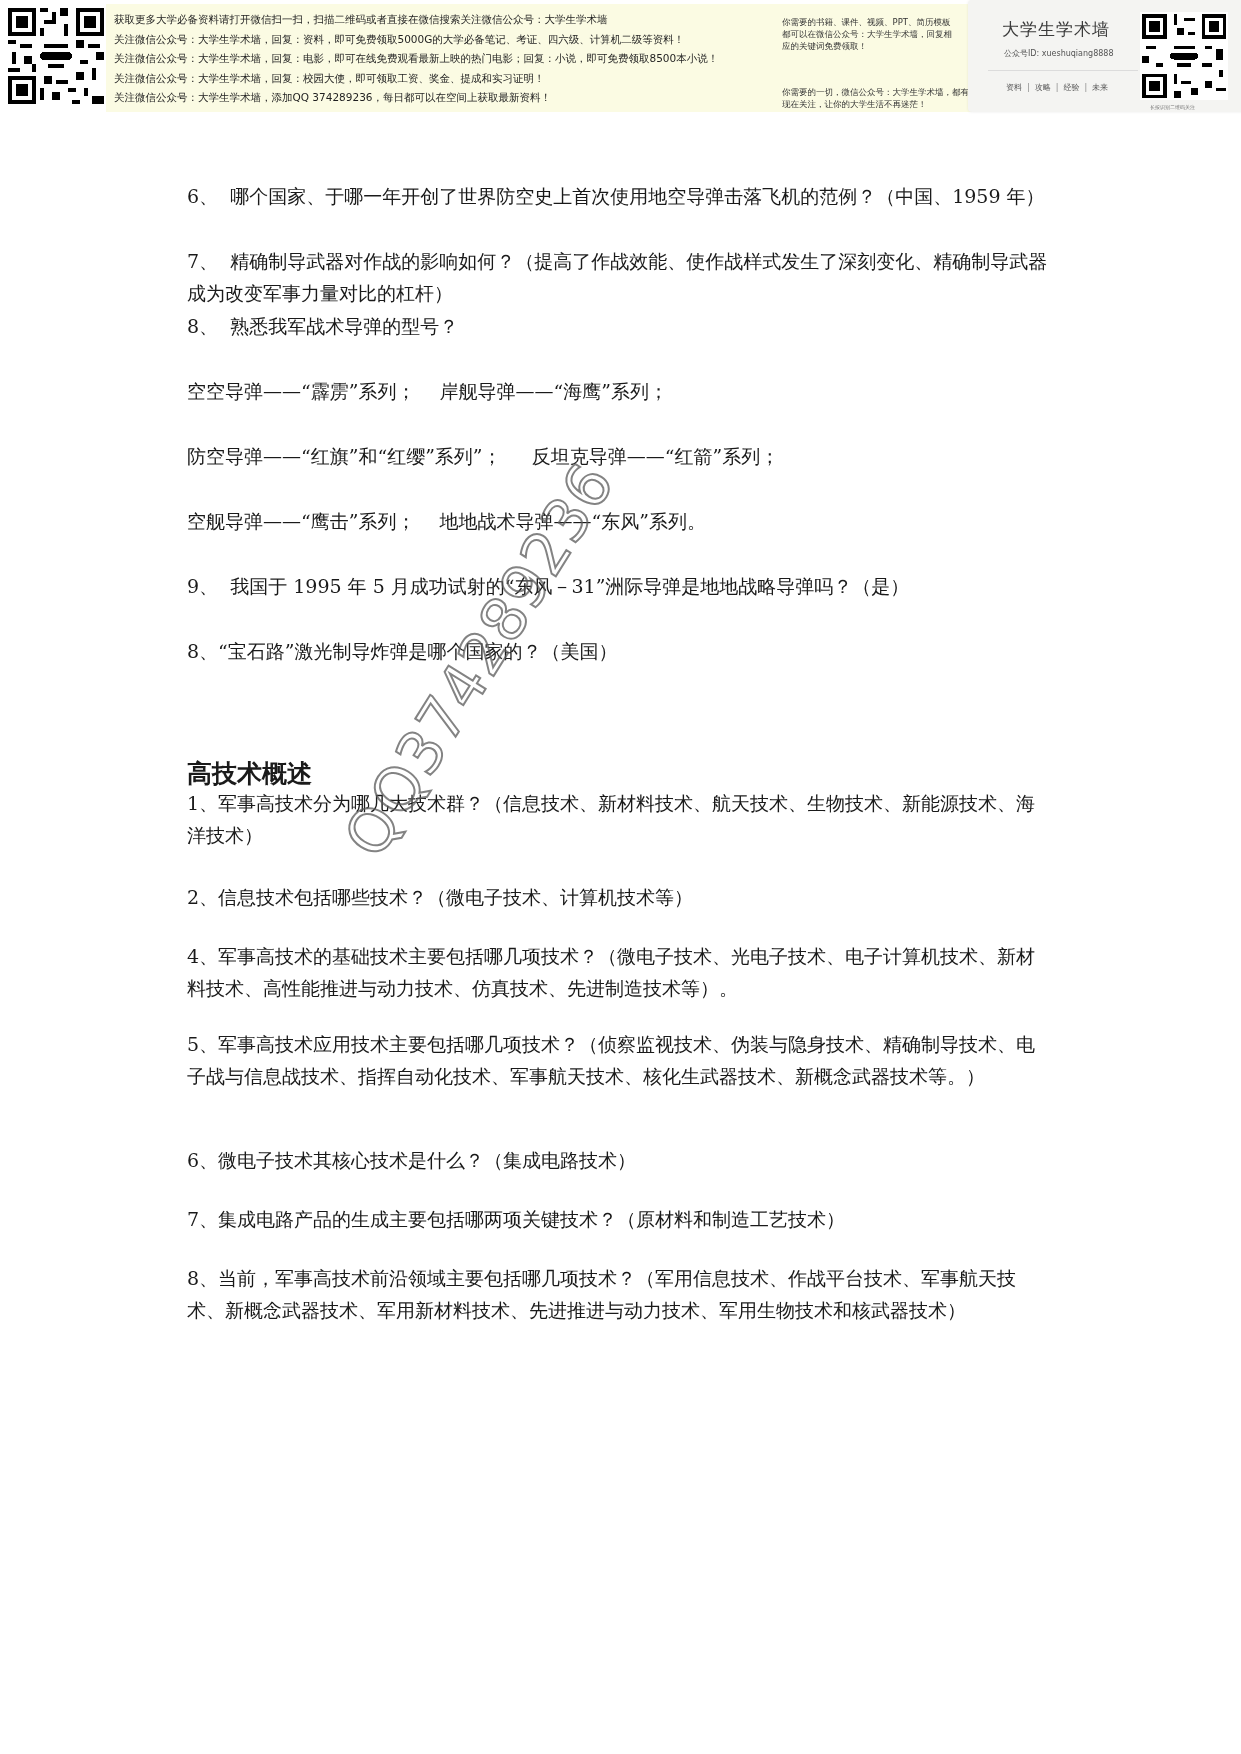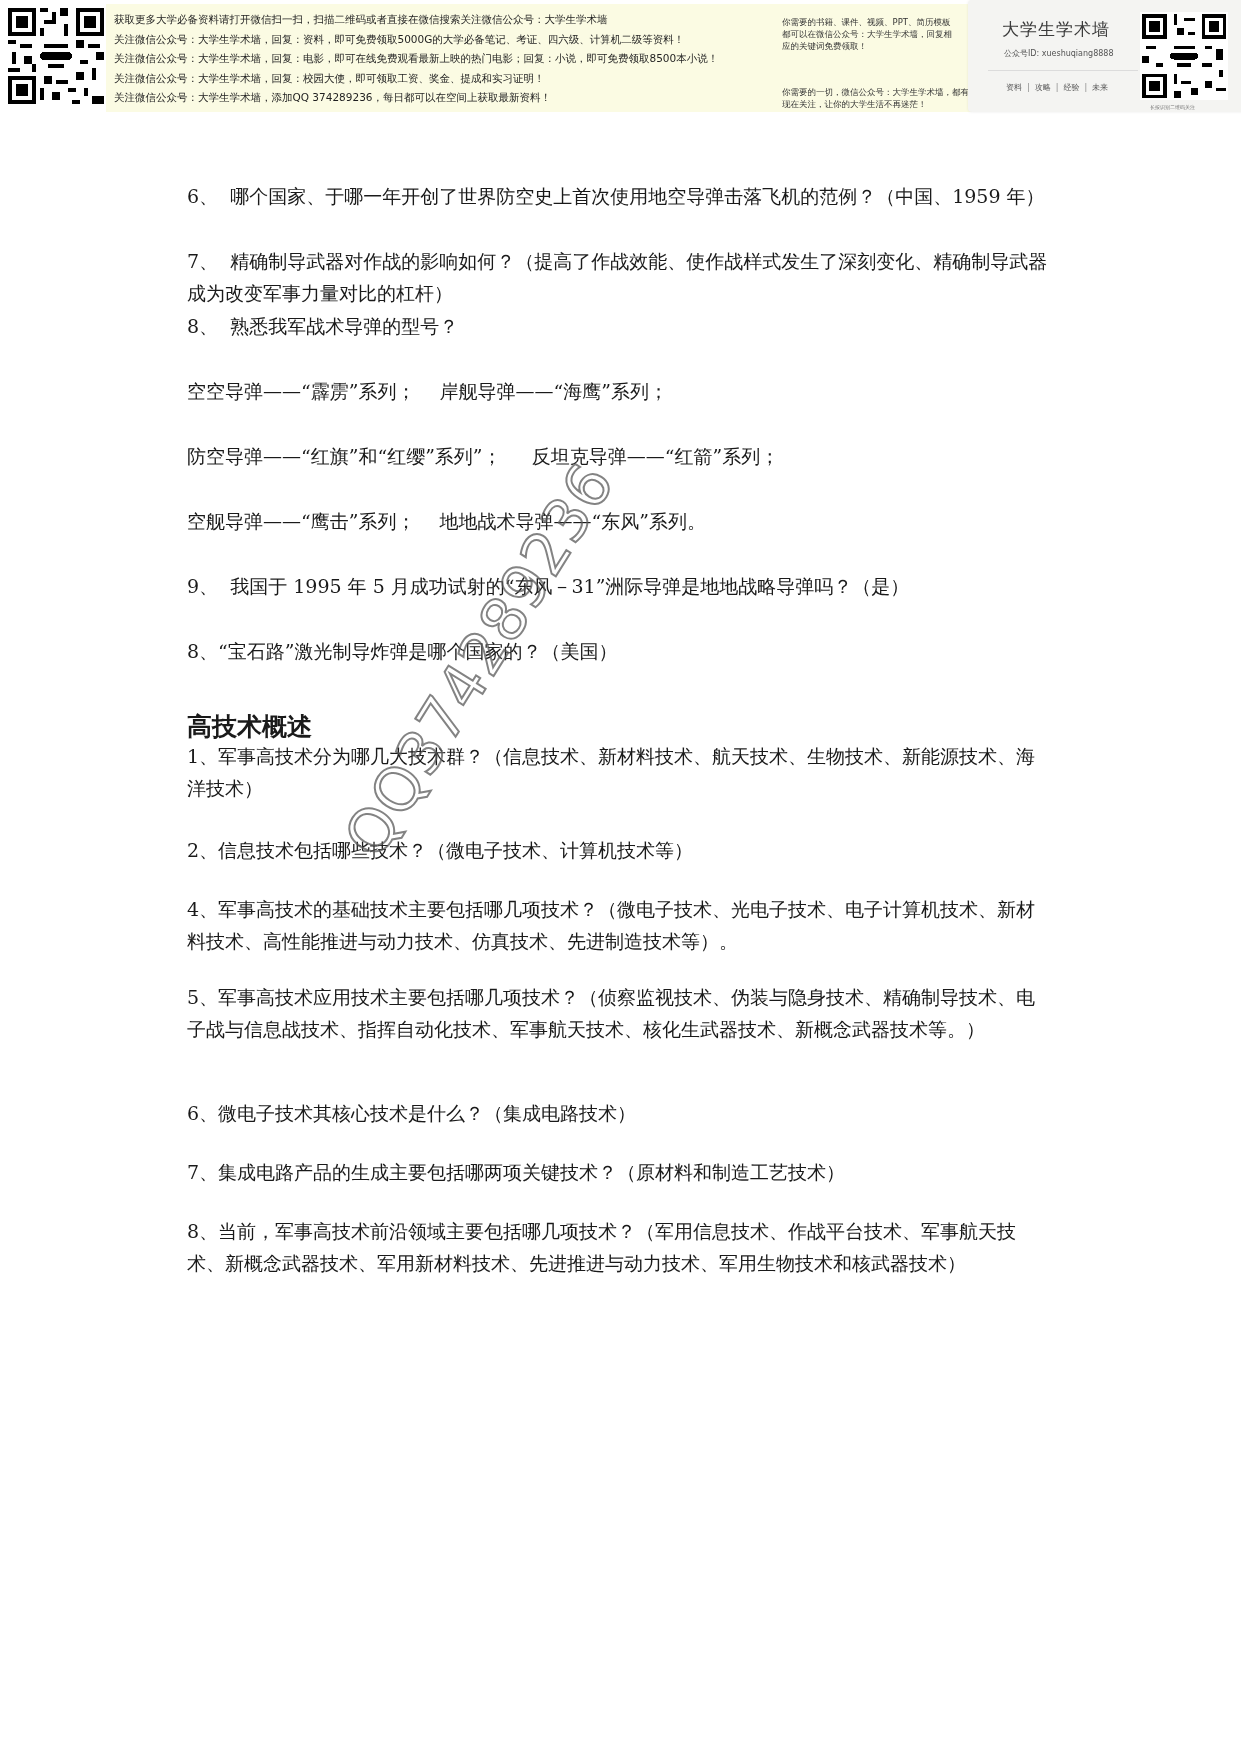--- a/index.html
+++ b/index.html
@@ -165,21 +165,21 @@
 <div class="content">
   <p class="para" style="height:65px;">6、  哪个国家、于哪一年开创了世界防空史上首次使用地空导弹击落飞机的范例？（中国、1959 年）</p>
   <p class="para" style="margin-top:0;height:65px;position:relative;top:0;">7、  精确制导武器对作战的影响如何？（提高了作战效能、使作战样式发生了深刻变化、精确制导武器成为改变军事力量对比的杠杆）</p>
   <p class="para" style="height:65px;">8、  熟悉我军战术导弹的型号？</p>
   <p class="para" style="height:65px;">空空导弹——“霹雳”系列；    岸舰导弹——“海鹰”系列；</p>
   <p class="para" style="height:65px;">防空导弹——“红旗”和“红缨”系列”；     反坦克导弹——“红箭”系列；</p>
   <p class="para" style="height:65px;">空舰导弹——“鹰击”系列；    地地战术导弹——“东风”系列。</p>
   <p class="para" style="height:65px;">9、  我国于 1995 年 5 月成功试射的“东风－31”洲际导弹是地地战略导弹吗？（是）</p>
   <p class="para" style="height:75px;">8、“宝石路”激光制导炸弹是哪个国家的？（美国）</p>
 
-  <h2 class="heading" style="height:30px;">高技术概述</h2>
+  <h2 class="heading" style="height:30px;margin-top:47px;">高技术概述</h2>
 
   <p class="para" style="height:94px;">1、军事高技术分为哪几大技术群？（信息技术、新材料技术、航天技术、生物技术、新能源技术、海洋技术）</p>
   <p class="para" style="height:59px;">2、信息技术包括哪些技术？（微电子技术、计算机技术等）</p>
   <p class="para" style="height:88px;">4、军事高技术的基础技术主要包括哪几项技术？（微电子技术、光电子技术、电子计算机技术、新材料技术、高性能推进与动力技术、仿真技术、先进制造技术等）。</p>
   <p class="para" style="height:116px;">5、军事高技术应用技术主要包括哪几项技术？（侦察监视技术、伪装与隐身技术、精确制导技术、电子战与信息战技术、指挥自动化技术、军事航天技术、核化生武器技术、新概念武器技术等。）</p>
   <p class="para" style="height:59px;">6、微电子技术其核心技术是什么？（集成电路技术）</p>
   <p class="para" style="height:59px;">7、集成电路产品的生成主要包括哪两项关键技术？（原材料和制造工艺技术）</p>
   <p class="para">8、当前，军事高技术前沿领域主要包括哪几项技术？（军用信息技术、作战平台技术、军事航天技术、新概念武器技术、军用新材料技术、先进推进与动力技术、军用生物技术和核武器技术）</p>
 </div>
 

